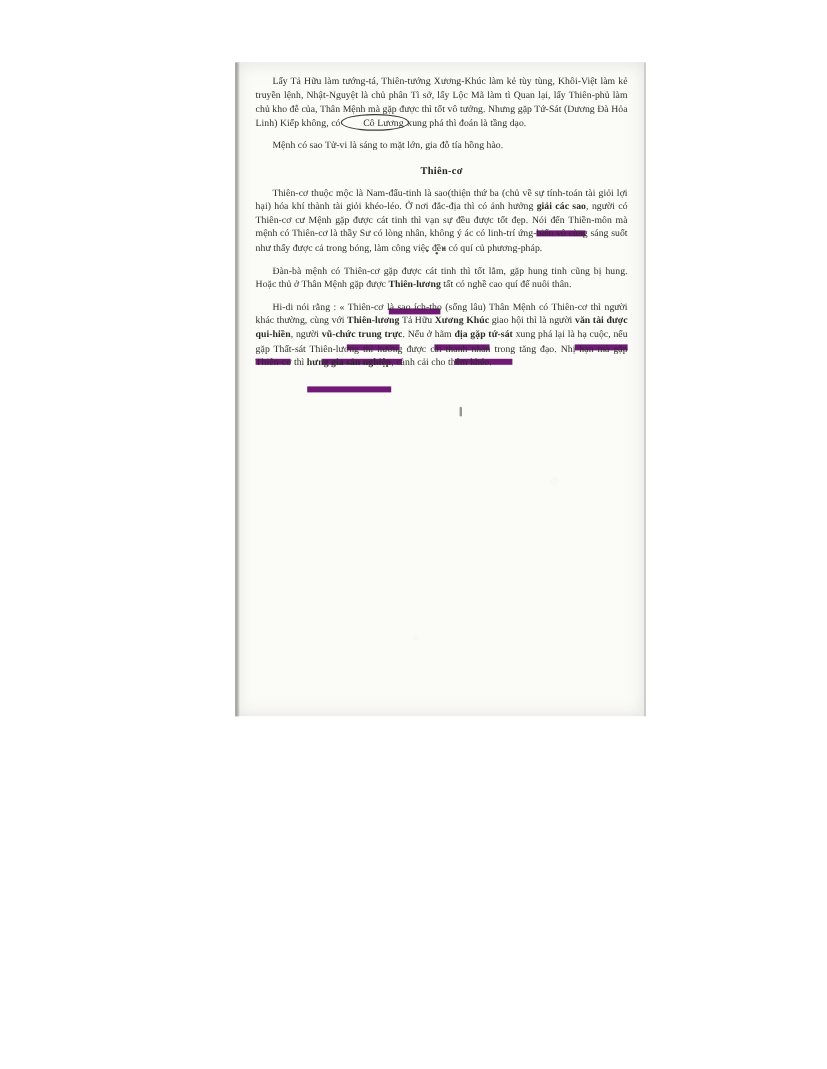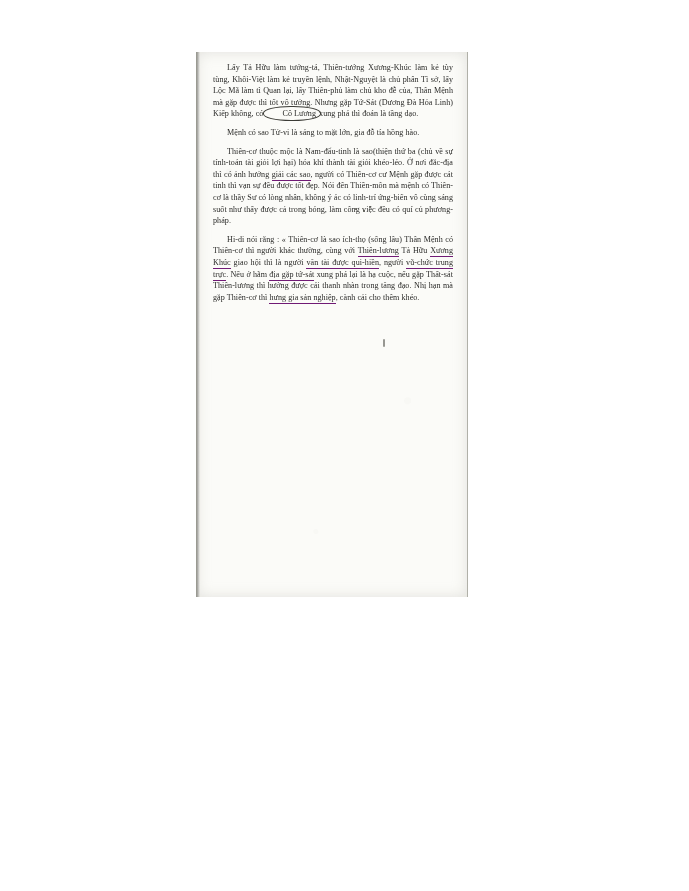--- a/index.html
+++ b/index.html
@@ -13,21 +13,21 @@
     position: relative;
     font-family: "Liberation Serif", serif;
     overflow: hidden;
   }
 
   
   #scan-page {
     position: absolute;
     left: 196px;
     top: 52px;
-    width: 272px;
+    width: 342px;
     height: 545px;
     background: #fbfbf8;
     box-sizing: border-box;
     border-left: 1px solid #9a9a92;
     border-right: 1px solid #b0b0a8;
     padding: 10px 14px 6px 16px;
     
     box-shadow: inset 0 0 14px rgba(180,178,168,0.35);
   }
 
@@ -65,22 +65,23 @@
     letter-spacing: 0.3px;
     color: #232320;
   }
 
   .lead-bold {
     font-weight: normal;
   }
 
   
   .ul {
-    border-bottom: 1px solid #701a75;
-    padding-bottom: 1px;
+    border-bottom: 5px solid #701a75;
+    padding-bottom: 16px;
+    font-weight: bold;
   }
 
   
   .circled {
     display: inline-block;
     position: relative;
     padding: 0 3px;
   }
   .circled::after {
     content: "";
@@ -124,25 +125,29 @@
   <div class="scan-noise"></div>
 
   <div class="body-text">
 
     <p class="para">
       <span>Lấy Tả Hữu làm tướng-tá, Thiên-tướng Xương-Khúc làm kẻ tùy tùng, Khôi-Việt làm kẻ truyền lệnh, Nhật-Nguyệt là chủ phân Tì sở, lấy Lộc Mã làm tì Quan lại, lấy Thiên-phủ làm chủ kho đễ của, Thân Mệnh mà gặp được thì tốt vô tưởng. Nhưng gặp Tứ-Sát (Dương Đà Hỏa Linh) Kiếp không, có </span><span class="circled">Cô Lương</span><span>xung phá thì đoán là tầng dạo.</span>
     </p>
 
     <p class="para">Mệnh có sao Tử-vi là sáng to mặt lớn, gia đỗ tía hồng hào.</p>
 
+    <div class="section-heading">Thiên-cơ</div>
 
     <p class="para">
       <span>Thiên-cơ thuộc mộc là Nam-đẩu-tinh là sao(thiện thứ ba (chủ về sự tính-toán tài giỏi lợi hại) hóa khí thành tài giỏi khéo-léo. Ở nơi đắc-địa thì có ảnh hưởng </span><span class="ul">giải các sao</span><span>, người có Thiên-cơ cư Mệnh gặp được cát tinh thì vạn sự đều được tốt đẹp. Nói đến Thiền-môn mà mệnh có Thiên-cơ là thầy Sư có lòng nhân, không ý ác có linh-trí ứng-biến vô cùng sáng suốt như thấy được cả trong bóng, làm công việc đều có quí củ phương-pháp.</span>
     </p>
 
+    <p class="para">
+      <span>Đàn-bà mệnh có Thiên-cơ gặp được cát tinh thì tốt lắm, gặp hung tinh cũng bị hung. Hoặc thủ ở Thân Mệnh gặp được </span><span class="ul">Thiên-lương</span><span> tất có nghề cao quí để nuôi thân.</span>
+    </p>
 
     <p class="para">
       <span class="lead-bold">Hi-di nói rằng :</span><span> « Thiên-cơ là sao ích-thọ (sống lâu) Thân Mệnh có Thiên-cơ thì người khác thường, cùng với </span><span class="ul">Thiên-lương</span><span> Tả Hữu </span><span class="ul">Xương Khúc</span><span> giao hội thì là người </span><span class="ul">văn tài được qui-hiền</span><span>, người </span><span class="ul">vũ-chức trung trực</span><span>. Nếu ở hãm </span><span class="ul">địa gặp tứ-sát</span><span> xung phá lại là hạ cuộc, nếu gặp Thất-sát Thiên-lương thì hưởng được cái thanh nhàn trong tăng đạo. Nhị hạn mà gặp Thiên-cơ thì </span><span class="ul">hưng gia sản nghiệp</span><span>, cành cải cho thêm khéo.</span>
     </p>
 
   </div>
 
   <span class="ink-dot speck-1"></span>
   <span class="ink-dot speck-2"></span>
   <span class="ink-dot speck-3"></span>

